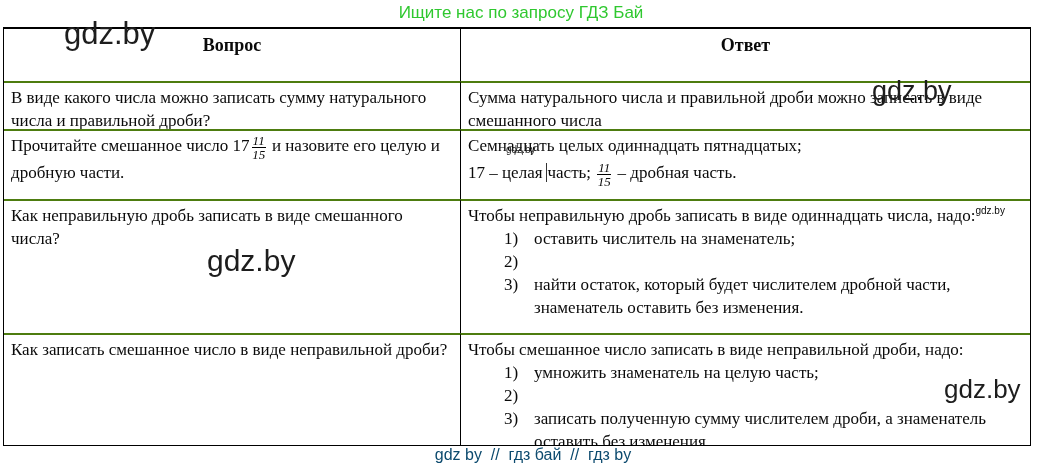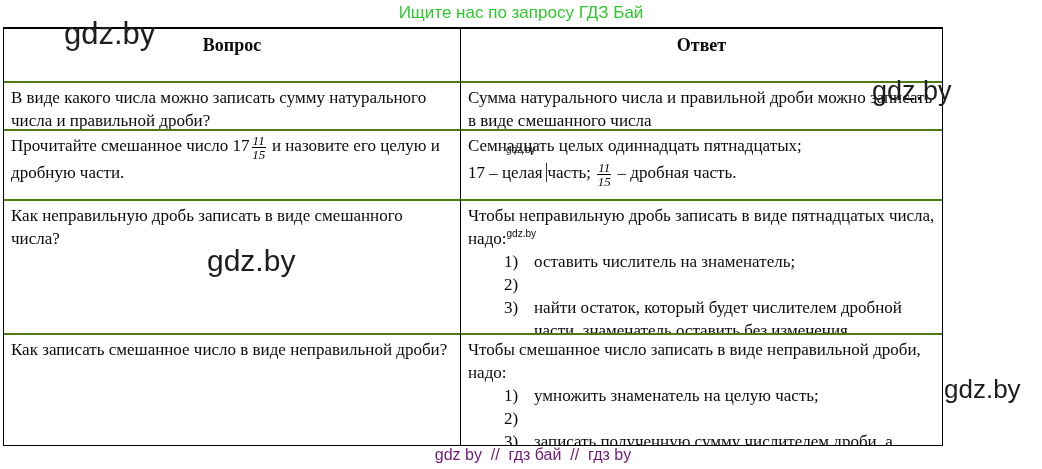--- a/index.html
+++ b/index.html
@@ -6,21 +6,21 @@
   html, body { width: 1042px; height: 469px; background: #ffffff; overflow: hidden; }
   body { font-family: "Liberation Serif", serif; color: #0a0a0a; position: relative; }
 
   .banner-top {
     height: 17px; text-align: center;
     font-family: "Liberation Sans", sans-serif;
     font-size: 17px; padding-top: 3px; font-weight: 500;
   }
 
   .gdz-table {
-    position: absolute; left: 3px; top: 27px; width: 940px;
+    position: absolute; left: 3px; top: 27px; width: 1028px;
     display: grid;
     grid-template-columns: 456px 1fr;
     grid-template-rows: 52px 48px 70px 134px 112px;
     border: 1px solid #000;
     border-top: 2px solid #000;
     background: #fff;
   }
   .cell { padding: 3px 7px; font-size: 17px; line-height: 23px; overflow: hidden; }
   .cell.answer { border-left: 1px solid #000; }
   .row-border { border-top: 2px solid #4d7c0f; }
@@ -82,21 +82,21 @@
   </div>
   <div class="cell row-border answer">
     <div>Семнадцать целых одиннадцать пятнадцатых;</div>
     <div style="margin-top:4px;">
       <span>17 – целая</span><span class="cursor-bar"></span><span>часть; </span><span class="frac"><span class="num">11</span><span class="den">15</span></span><span> – дробная часть.</span>
     </div>
   </div>
 
   <div class="cell row-border">Как неправильную дробь записать в виде смешанного числа?</div>
   <div class="cell row-border answer">
-    <div><span>Чтобы неправильную дробь записать в виде пятнадцатых числа, надо:</span><span class="wm-sup">gdz.by</span></div>
+    <div><span>Чтобы неправильную дробь записать в виде одиннадцать числа, надо:</span><span class="wm-sup">gdz.by</span></div>
     <div class="oli">
       <span class="onum">1)</span>
       <span class="otxt">оставить числитель на знаменатель;</span>
     </div>
     <div class="oli">
       <span class="onum">2)</span>
     </div>
     <div class="oli">
       <span class="onum">3)</span>
       <span class="otxt">найти остаток, который будет числителем дробной части, знаменатель оставить без изменения.</span>
@@ -119,13 +119,13 @@
     </div>
   </div>
 </div>
 
 <span class="wm wm-header">gdz.by</span>
 <span class="wm wm-r1">gdz.by</span>
 <span class="wm wm-r2-small">gdz.by</span>
 <span class="wm wm-r3-q">gdz.by</span>
 <span class="wm wm-r4">gdz.by</span>
 
-<div class="banner-bottom" style="color: #701a75; padding-left: 24px;">gdz by  //  гдз бай  //  гдз by</div>
+<div class="banner-bottom" style="color: #0c4a6e; padding-left: 24px;">gdz by  //  гдз бай  //  гдз by</div>
 
 </body></html>

